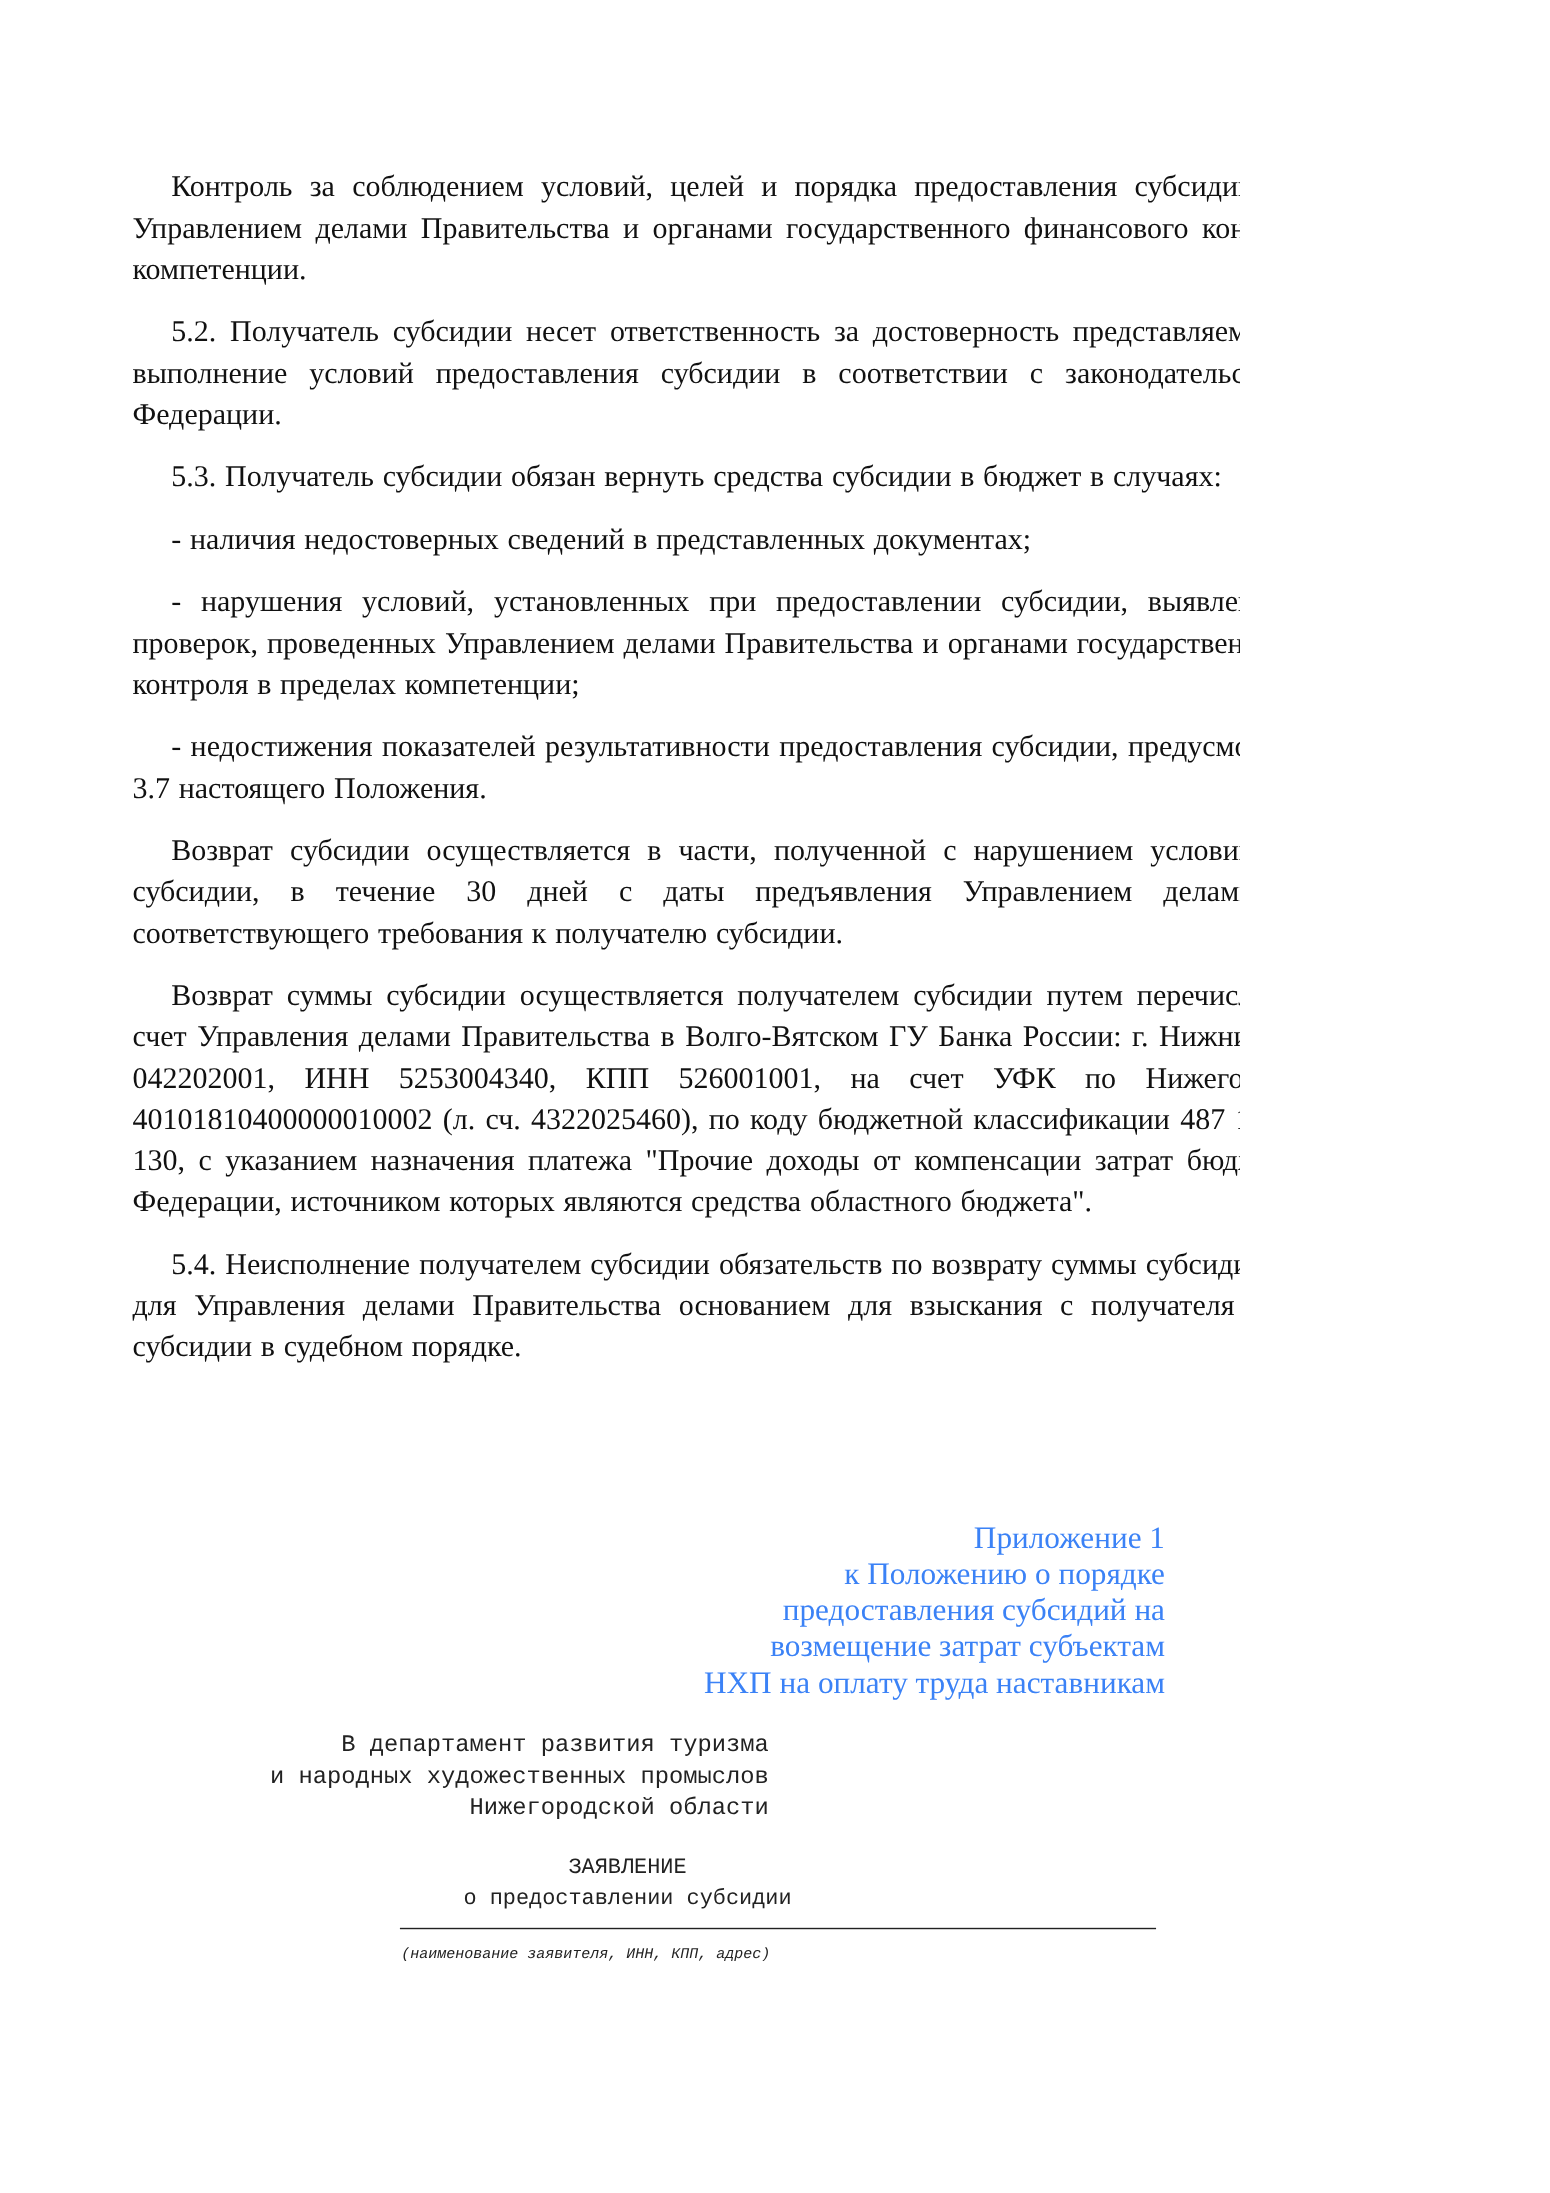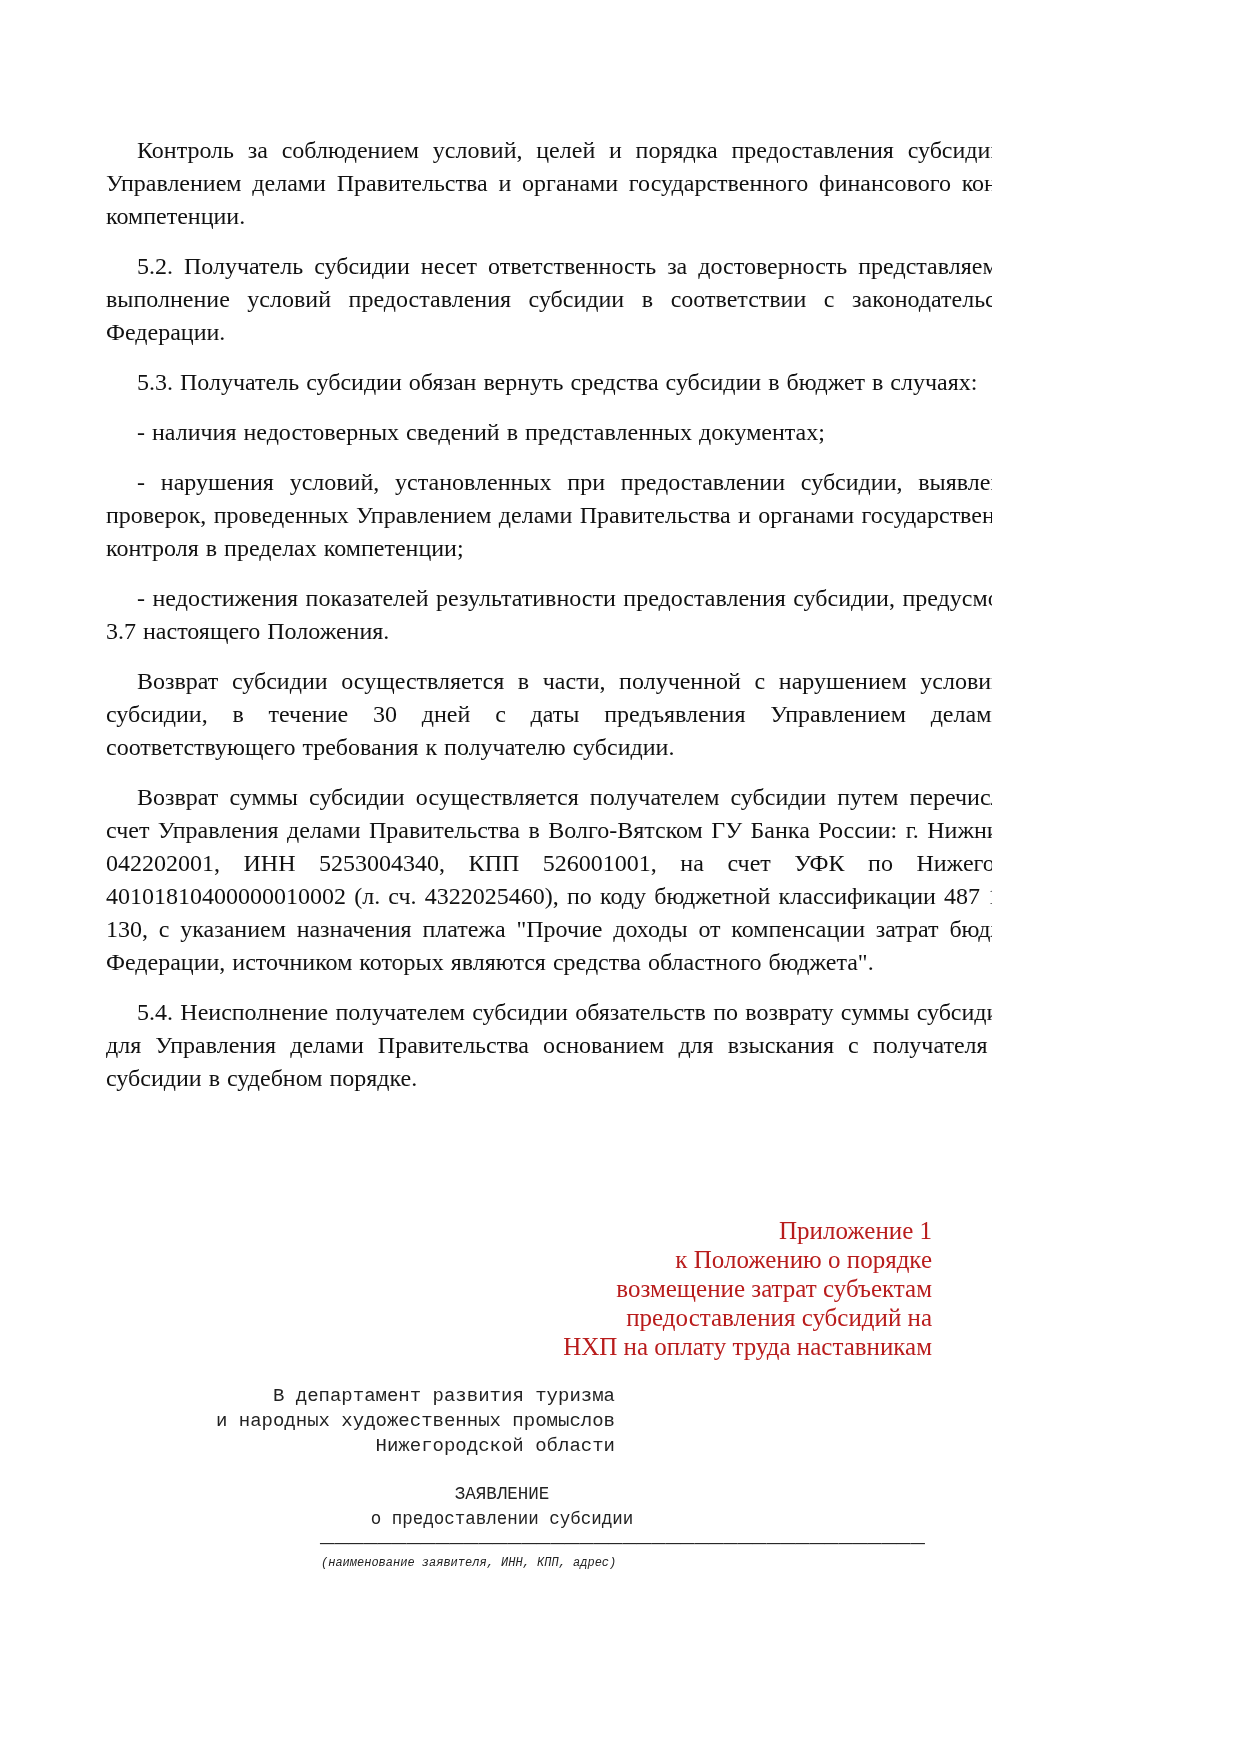--- a/index.html
+++ b/index.html
@@ -32,21 +32,21 @@
     word-spacing: 1px;
   }
   .appendix-ref {
     position: absolute;
     top: 1216px;
     right: 60px;
     width: 520px;
     text-align: right;
     font-size: 25px;
     line-height: 29px;
-    color: #b91c1c;
+    color: #3b82f6;
   }
   .mono {
     font-family: "Liberation Mono", "DejaVu Sans Mono", monospace;
     color: #222222;
   }
   .recipient {
     position: absolute;
     top: 1384px;
     right: 377px;
     width: 500px;
@@ -95,22 +95,22 @@
     <p class="para">- нарушения условий, установленных при предоставлении субсидии, выявленного по фактам проверок, проведенных Управлением делами Правительства и органами государственного финансового контроля в пределах компетенции;</p>
     <p class="para">- недостижения показателей результативности предоставления субсидии, предусмотренных пунктом 3.7 настоящего Положения.</p>
     <p class="para">Возврат субсидии осуществляется в части, полученной с нарушением условий предоставления субсидии, в течение 30 дней с даты предъявления Управлением делами Правительства соответствующего требования к получателю субсидии.</p>
     <p class="para">Возврат суммы субсидии осуществляется получателем субсидии путем перечисления на лицевой счет Управления делами Правительства в Волго-Вятском ГУ Банка России: г. Нижний Новгород, БИК 042202001, ИНН 5253004340, КПП 526001001, на счет УФК по Нижегородской области 40101810400000010002 (л. сч. 4322025460), по коду бюджетной классификации 487 113 02992 02 0022 130, с указанием назначения платежа "Прочие доходы от компенсации затрат бюджетов Российской Федерации, источником которых являются средства областного бюджета".</p>
     <p class="para">5.4. Неисполнение получателем субсидии обязательств по возврату суммы субсидии в срок является для Управления делами Правительства основанием для взыскания с получателя субсидии суммы субсидии в судебном порядке.</p>
   </div>
 
   <div class="appendix-ref">
     <div>Приложение 1</div>
     <div>к Положению о порядке</div>
+    <div>предоставления субсидий на</div>
     <div>возмещение затрат субъектам</div>
-    <div>предоставления субсидий на</div>
     <div>НХП на оплату труда наставникам</div>
   </div>
 
   <div class="recipient mono">
     <div>В департамент развития туризма</div>
     <div>и народных художественных промыслов</div>
     <div>Нижегородской области</div>
   </div>
 
   <div class="app-title mono">

